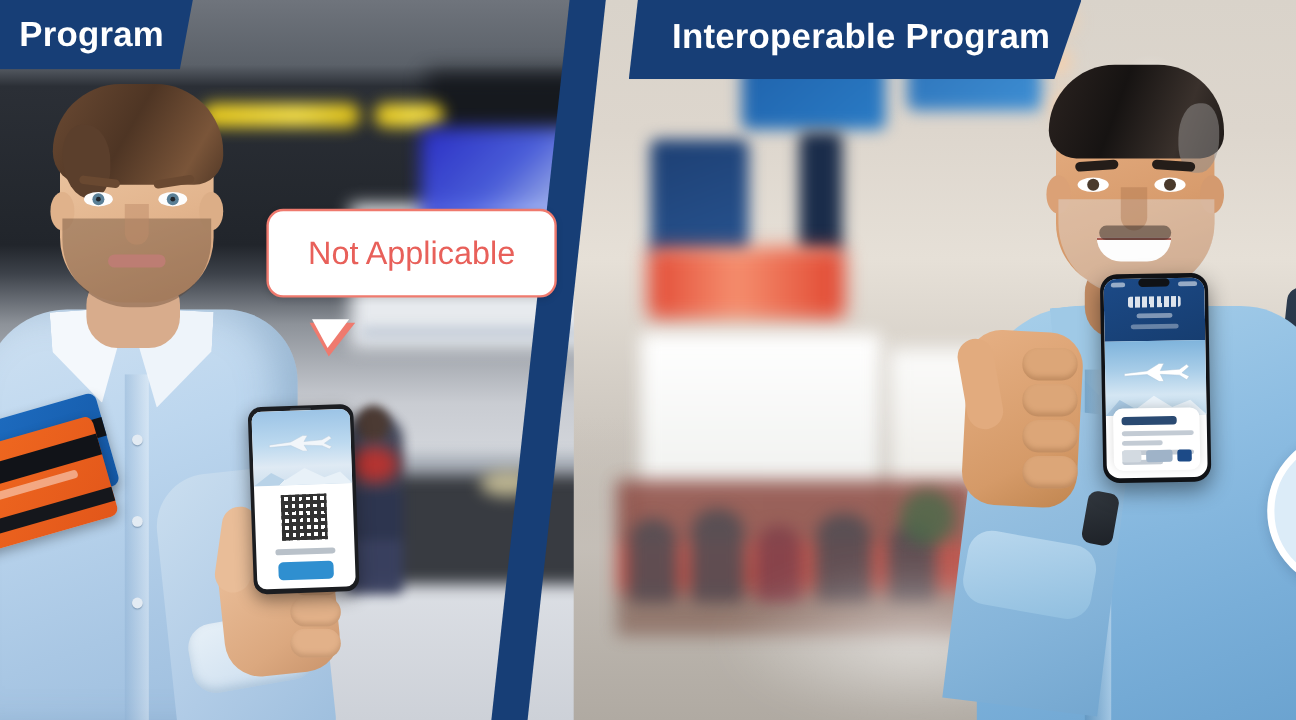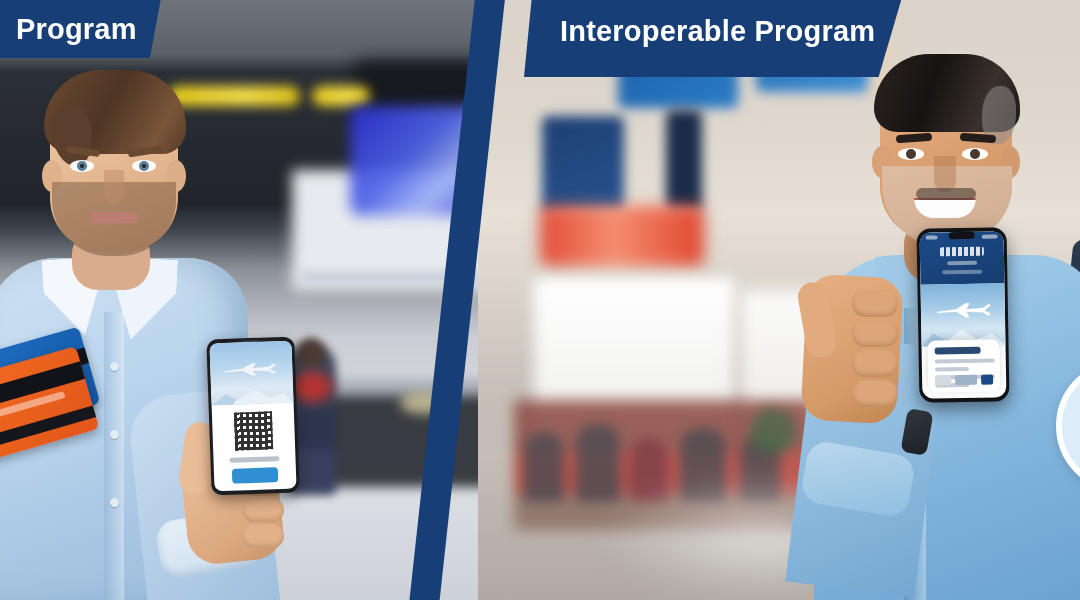--- a/index.html
+++ b/index.html
@@ -315,21 +315,21 @@
     color:#fff;
     font-size:29px;font-weight:700;letter-spacing:.2px;
     white-space:nowrap;
     z-index:6;
   }
   #banner-left{
     left:-20px;height:58px;padding:0 24px 0 36px;
     clip-path:polygon(0 0,100% 0,94% 100%,0 100%);
   }
   #banner-right{
-    left:524px;height:62px;padding:0 26px 15px 36px;
+    left:524px;height:62px;padding:0 26px 4px 36px;
     clip-path:polygon(2% 0,100% 0,94% 100%,0 100%);
   }
 
   
   #callout{
     position:absolute;left:222px;top:174px;width:238px;height:70px;
     background:#fff;border:2px solid #ef7a6e;border-radius:14px;
     display:flex;align-items:center;justify-content:center;
     z-index:7;
     box-shadow:0 2px 6px rgba(0,0,0,.12);
@@ -437,20 +437,24 @@
             <path d="M2 8 L20 6 L30 1 L34 1 L31 6 L46 5 L52 2 L54 4 L48 8 L54 11 L52 13 L46 10 L31 9 L34 14 L30 14 L20 9 L2 10 Z" fill="#f2f6fa" stroke="#b9cddd" stroke-width=".4"></path>
           </svg>
           <div class="pl-mtn"></div>
         </div>
         <div class="pl-qr"></div>
         <div class="pl-line"></div>
         <div class="pl-btn"></div>
       </div>
     </div>
 
+    <div id="callout">
+      <span class="txt">Not Applicable</span>
+      <span class="tail"></span>
+    </div>
   </div>
 
   <div class="panel" id="panel-right">
 
     <div class="bg-right">
       <div class="br-sign a"></div>
       <div class="br-sign b"></div>
       <div class="br-sign c"></div>
       <div class="br-sign d"></div>
       <div class="br-red"></div>

